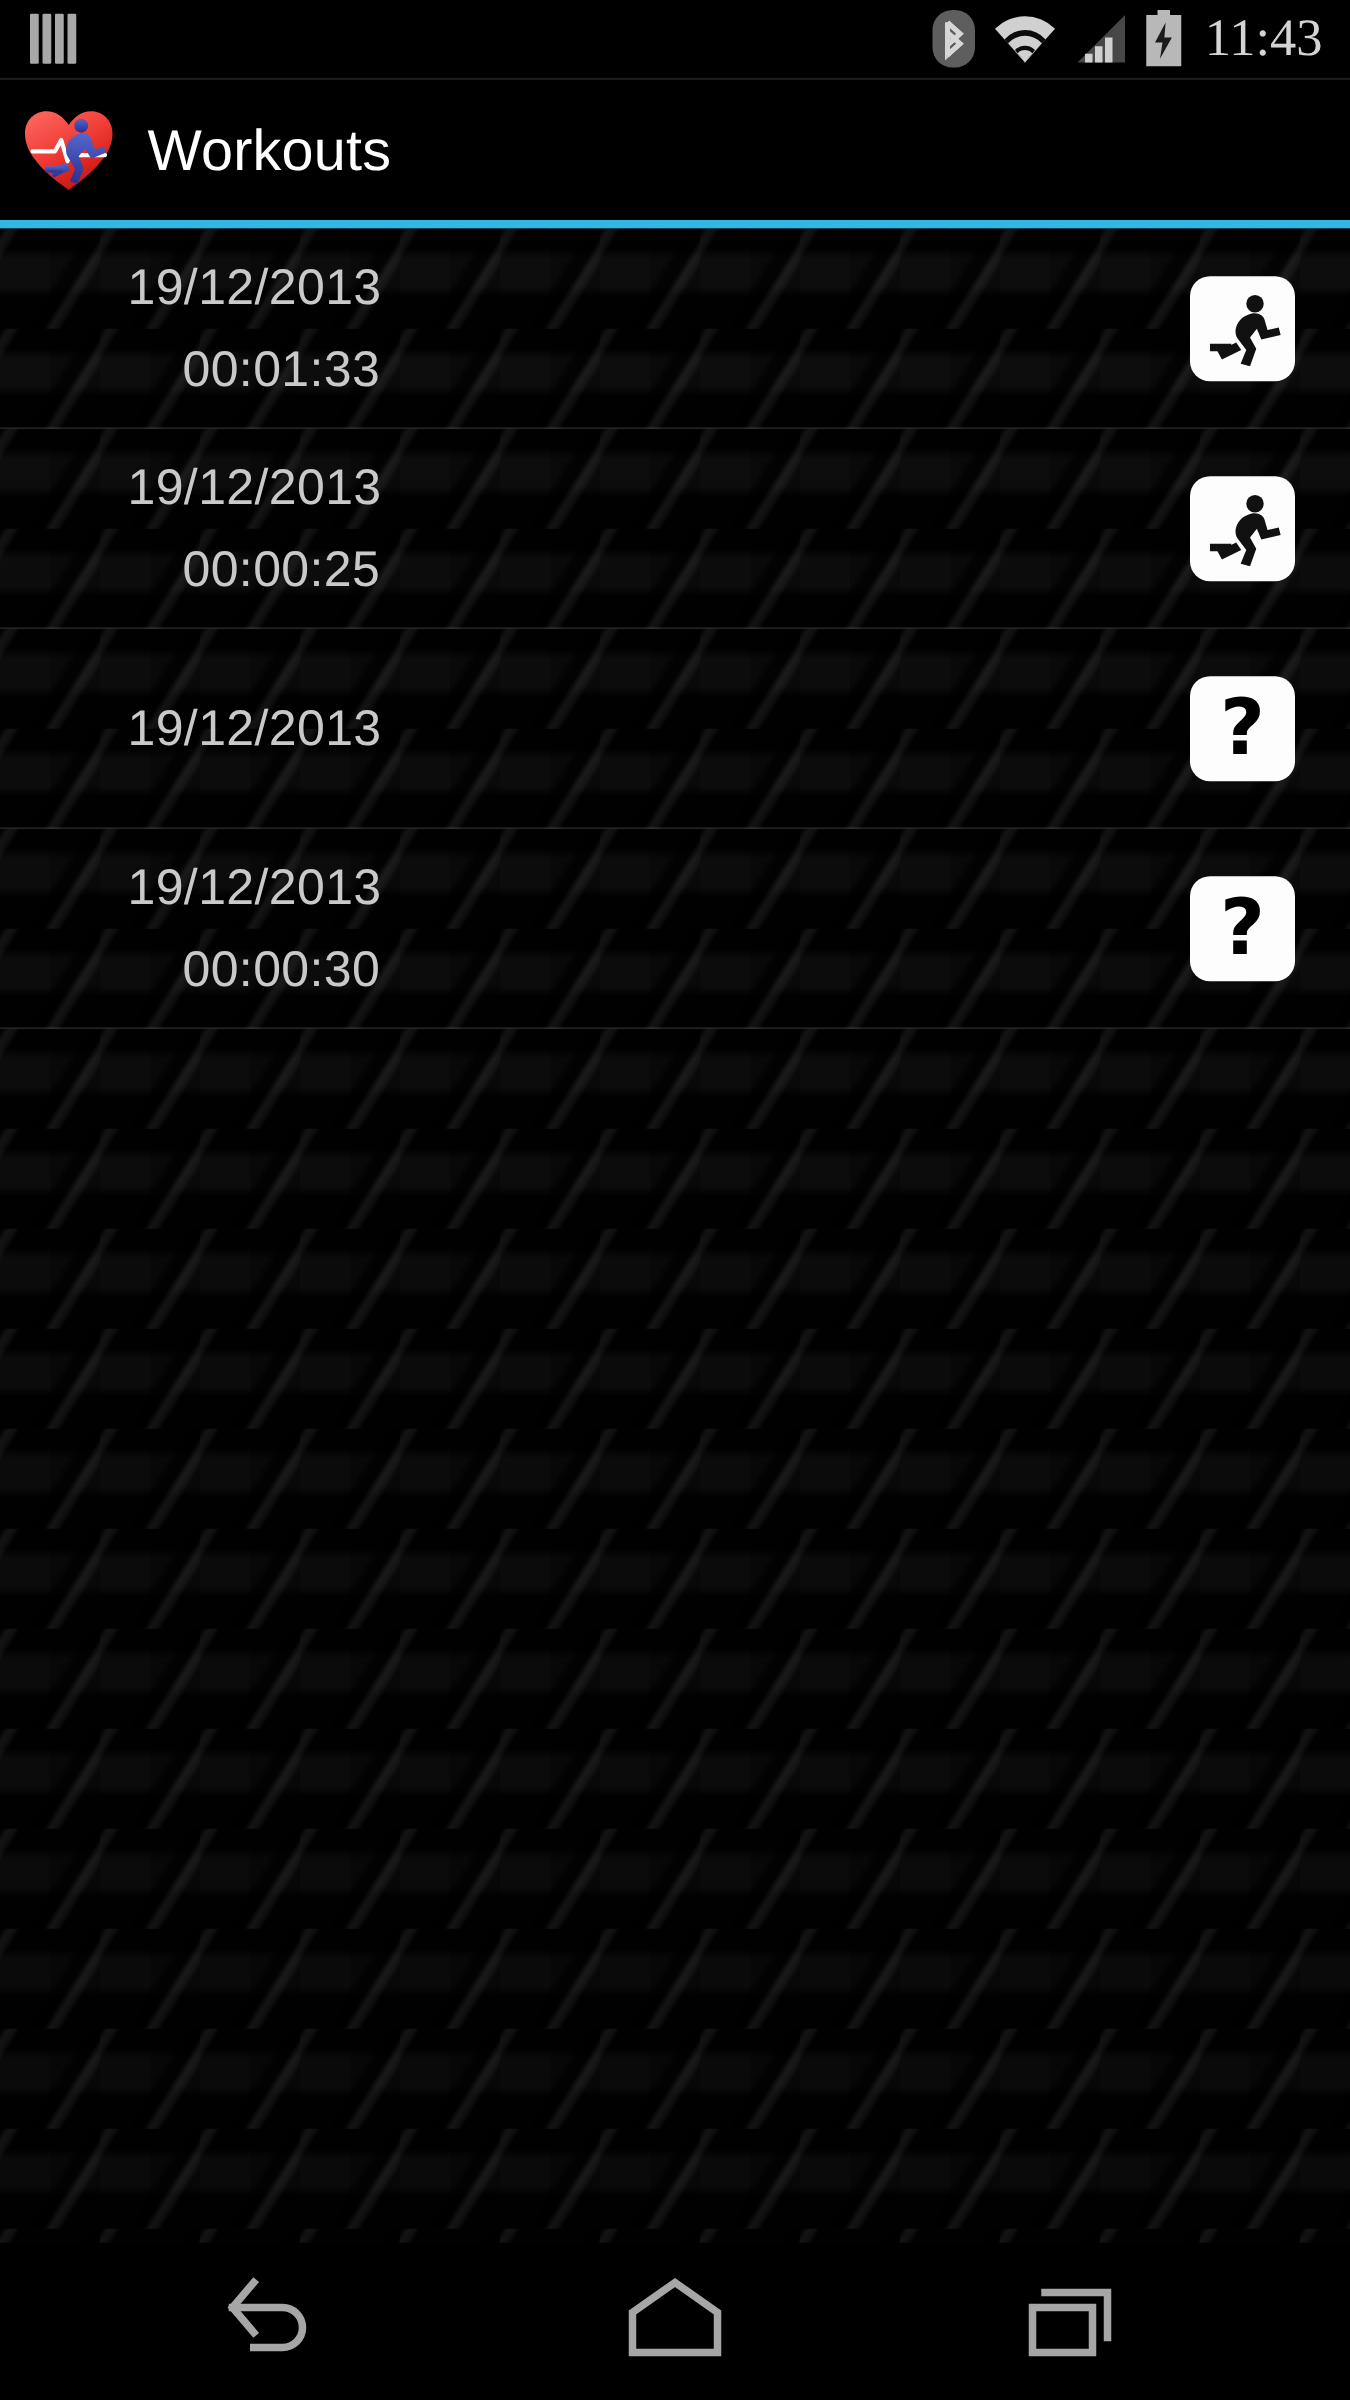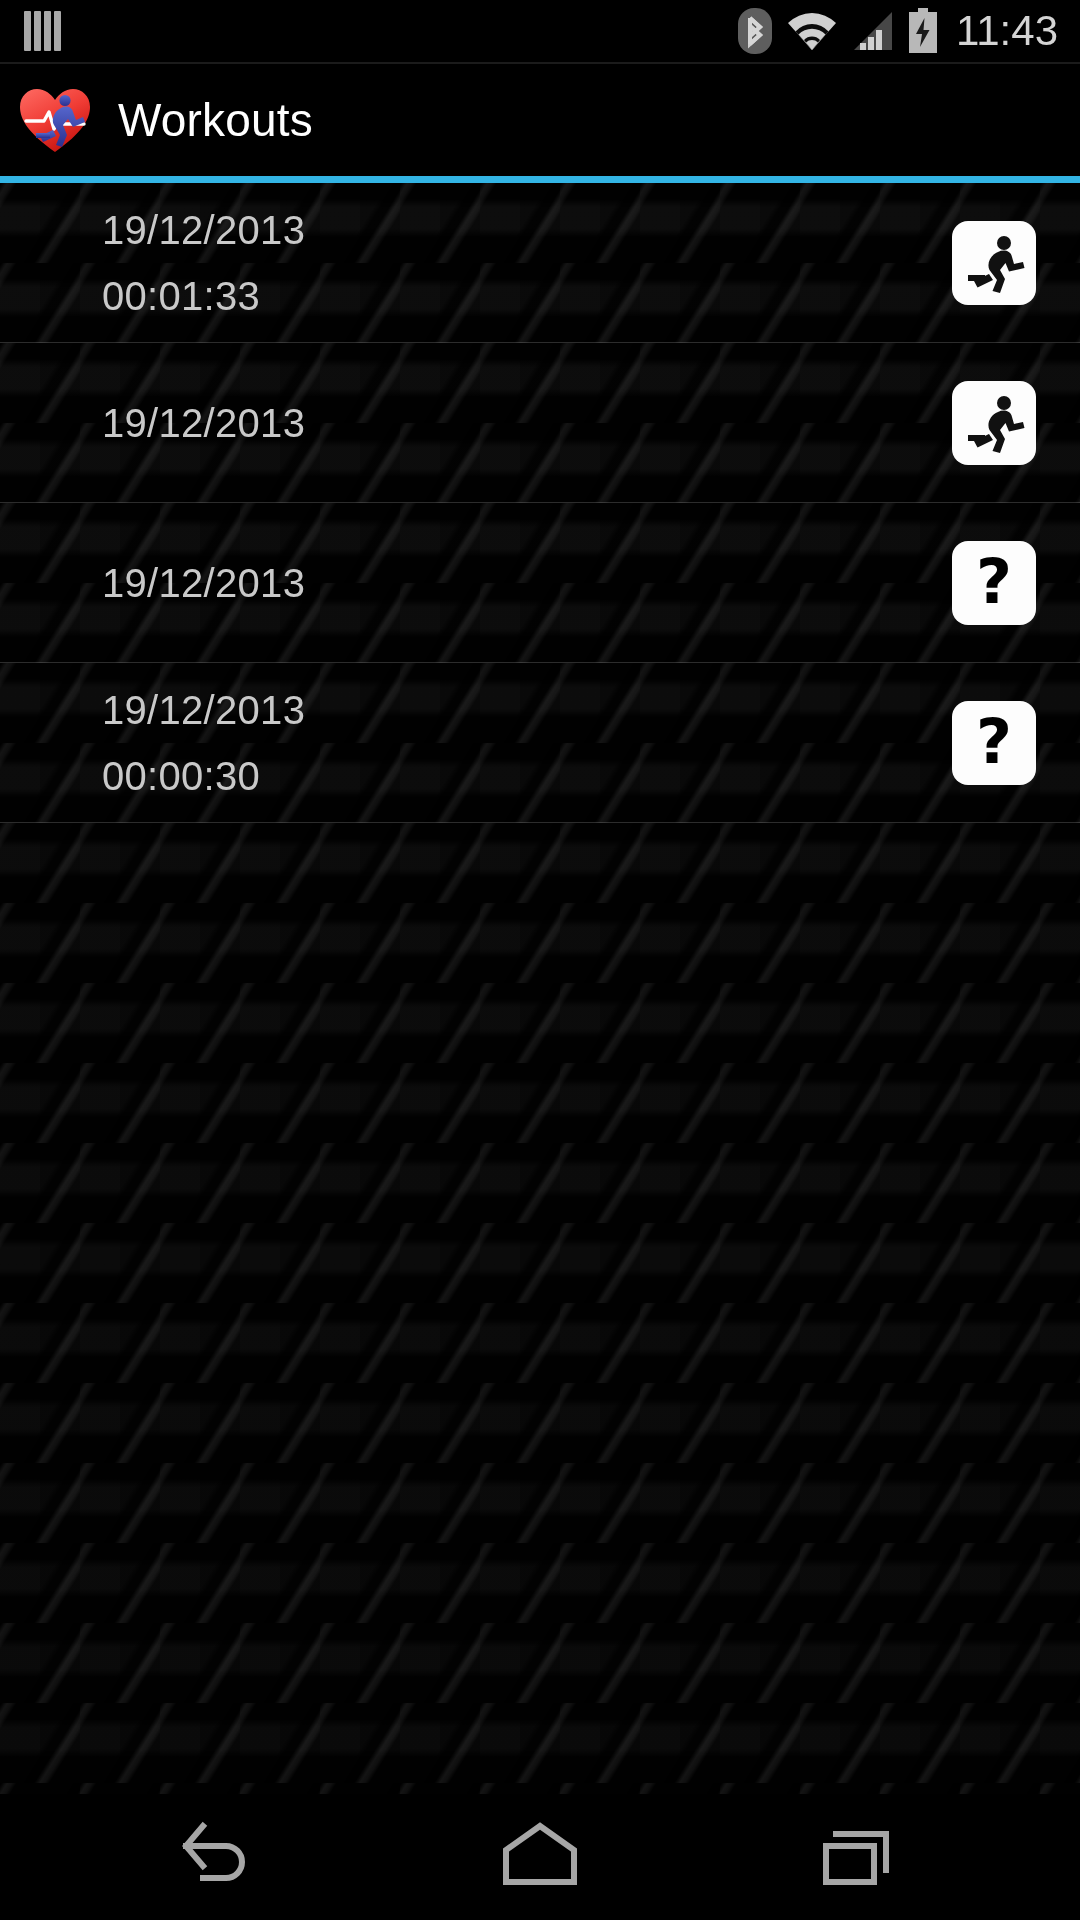--- a/index.html
+++ b/index.html
@@ -47,21 +47,21 @@
     border-radius: 1px;
   }
   .sicon { display: block; }
   #status-clock {
     color: #d4d4d4;
     font-size: 42px;
     font-weight: 300;
     letter-spacing: 0px;
     line-height: 1;
     margin-left: 6px;
-    font-family: Liberation Sans, sans-serif;
+    font-family: Liberation Serif, serif;
   }
   #statusbar-sep {
     height: 2px;
     flex: 0 0 2px;
     background: #1b1b1b;
   }
 
   
   #action-bar {
     position: relative;
@@ -140,20 +140,21 @@
     font-weight: 400;
     line-height: 1;
     letter-spacing: 0.3px;
   }
   .row-duration {
     color: #c9c9c9;
     font-size: 40px;
     font-weight: 400;
     line-height: 1;
     letter-spacing: 0.3px;
+    margin-left: 44px;
   }
   .row-icon {
     flex: 0 0 84px;
     width: 84px;
     height: 84px;
     background: #fdfdfd;
     border-radius: 16px;
     display: flex;
     align-items: center;
     justify-content: center;
@@ -286,20 +287,21 @@
             <path d="M29 45 L14 52 L17.5 58.5 L33 51 Z"></path>
             <path d="M8 46 L25 46 L25 52 L8 52 Z"></path>
           </g>
         </svg>
       </div>
     </div>
 
     <div class="row">
       <div class="row-texts">
         <span class="row-date">19/12/2013</span>
+        <span class="row-duration">00:00:25</span>
       </div>
       <div class="row-icon">
         <svg width="68" height="68" viewBox="0 0 68 68">
           <g fill="#111111">
             <circle cx="44" cy="14" r="7"></circle>
             <path d="M38 23 C44 20 51 22 52 28 L54 35 L63 33 L64.5 39 L49 42.5
                      L45.5 34 L40 41 L45 50 L40 64 L32.5 62 L37 51 L29.5 41
                      C26.5 35 30 26 38 23 Z"></path>
             <path d="M29 45 L14 52 L17.5 58.5 L33 51 Z"></path>
             <path d="M8 46 L25 46 L25 52 L8 52 Z"></path>

